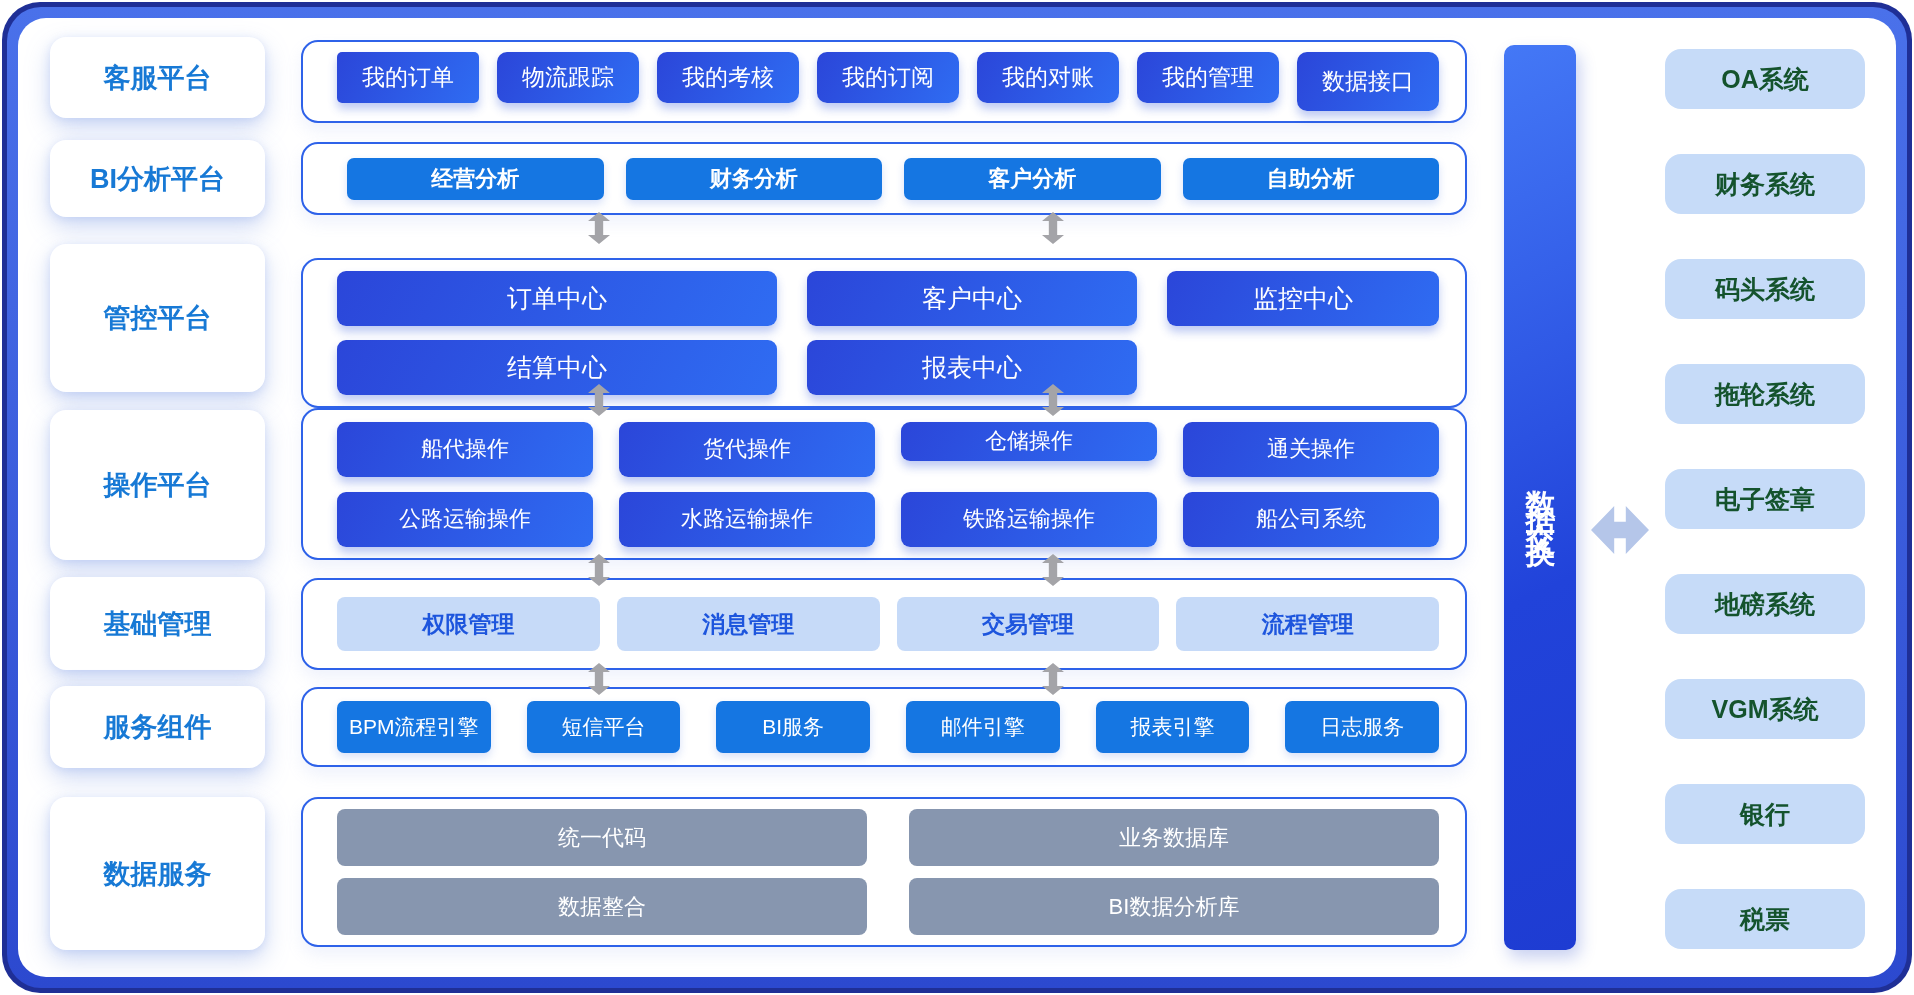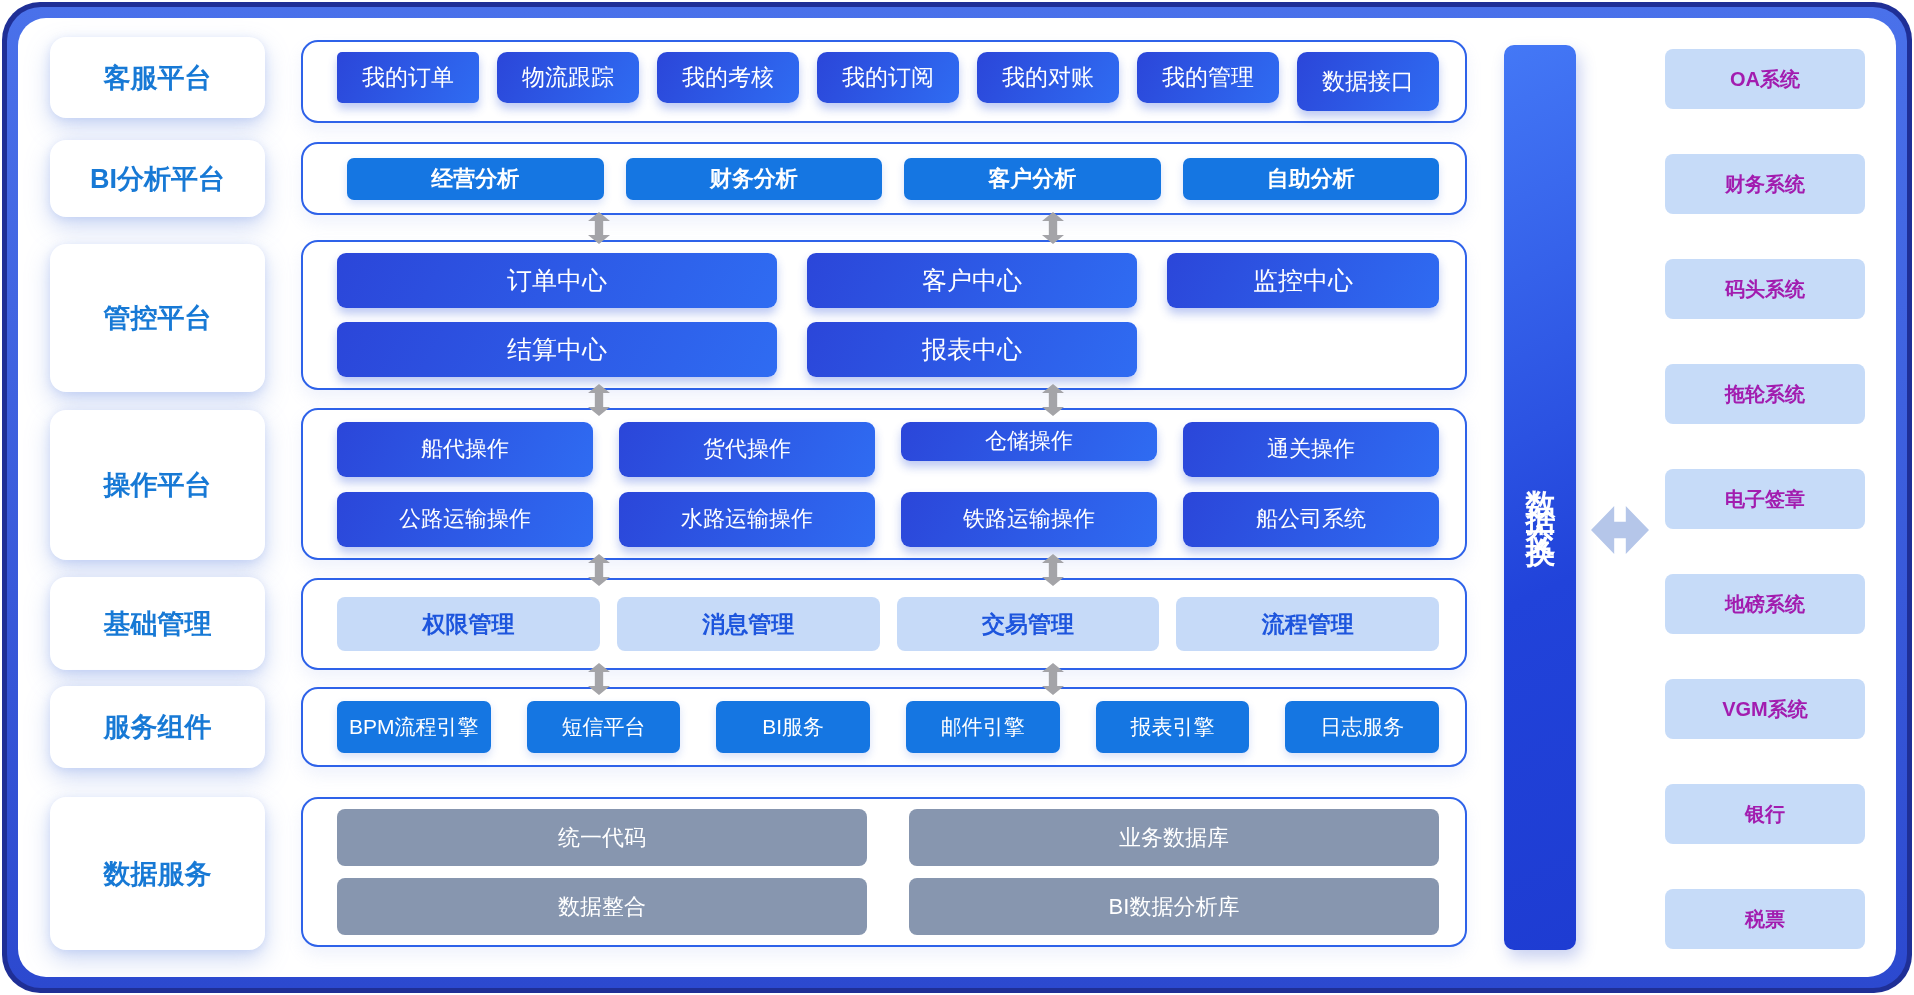--- a/index.html
+++ b/index.html
@@ -71,23 +71,23 @@
     position:absolute;left:1573px;top:486px;width:58px;height:52px;background:#b5c6e9;
     clip-path:polygon(0% 50%,40% 4%,40% 34%,60% 34%,60% 4%,100% 50%,60% 96%,60% 66%,40% 66%,40% 96%);
   }
 
   
   .systems-col{
     position:absolute;left:1647px;top:31px;width:200px;height:900px;
     display:flex;flex-direction:column;justify-content:space-between;
   }
   .sys-box{
-    height:60px;background:#c6dbf8;border-radius:8px;
-    display:flex;align-items:center;justify-content:center;
-    font-weight:700;font-size:20px;color:#a21caf;
+    height:60px;background:#c6dbf8;border-radius:16px;
+    display:flex;align-items:center;justify-content:center;
+    font-weight:700;font-size:25px;color:#14532d;
   }
 </style>
 </head>
 <body>
 
 <div id="app">
   <div class="frame-outer">
     <div class="frame-mid">
       <div class="canvas">
 
@@ -107,21 +107,21 @@
             <div class="label-card" style="top: 122px; height: 77px;">BI分析平台</div>
             <div class="row-container" style="top: 124px; height: 73px;">
               <div class="line flex" style="gap: 22px; padding-left: 10px;">
                 <div class="btn flat bold" style="height: 42px; font-size: 22px; flex: 1 1 0%;">经营分析</div>
                 <div class="btn flat bold" style="height: 42px; font-size: 22px; flex: 1 1 0%;">财务分析</div>
                 <div class="btn flat bold" style="height: 42px; font-size: 22px; flex: 1 1 0%;">客户分析</div>
                 <div class="btn flat bold" style="height: 42px; font-size: 22px; flex: 1 1 0%;">自助分析</div>
               </div>
             </div>
             <div class="label-card" style="top: 226px; height: 148px;">管控平台</div>
-            <div class="row-container" style="top: 222px; height: 150px;">
+            <div class="row-container" style="top: 240px; height: 150px;">
               <div class="line grid3">
                 <div class="btn dark" style="height: 55px; font-size: 25px;">订单中心</div>
                 <div class="btn dark" style="height: 55px; font-size: 25px;">客户中心</div>
                 <div class="btn dark" style="height: 55px; font-size: 25px;">监控中心</div>
               </div>
               <div class="line grid3" style="margin-top: 14px;">
                 <div class="btn dark" style="height: 55px; font-size: 25px;">结算中心</div>
                 <div class="btn dark" style="height: 55px; font-size: 25px;">报表中心</div>
               </div>
             </div>

